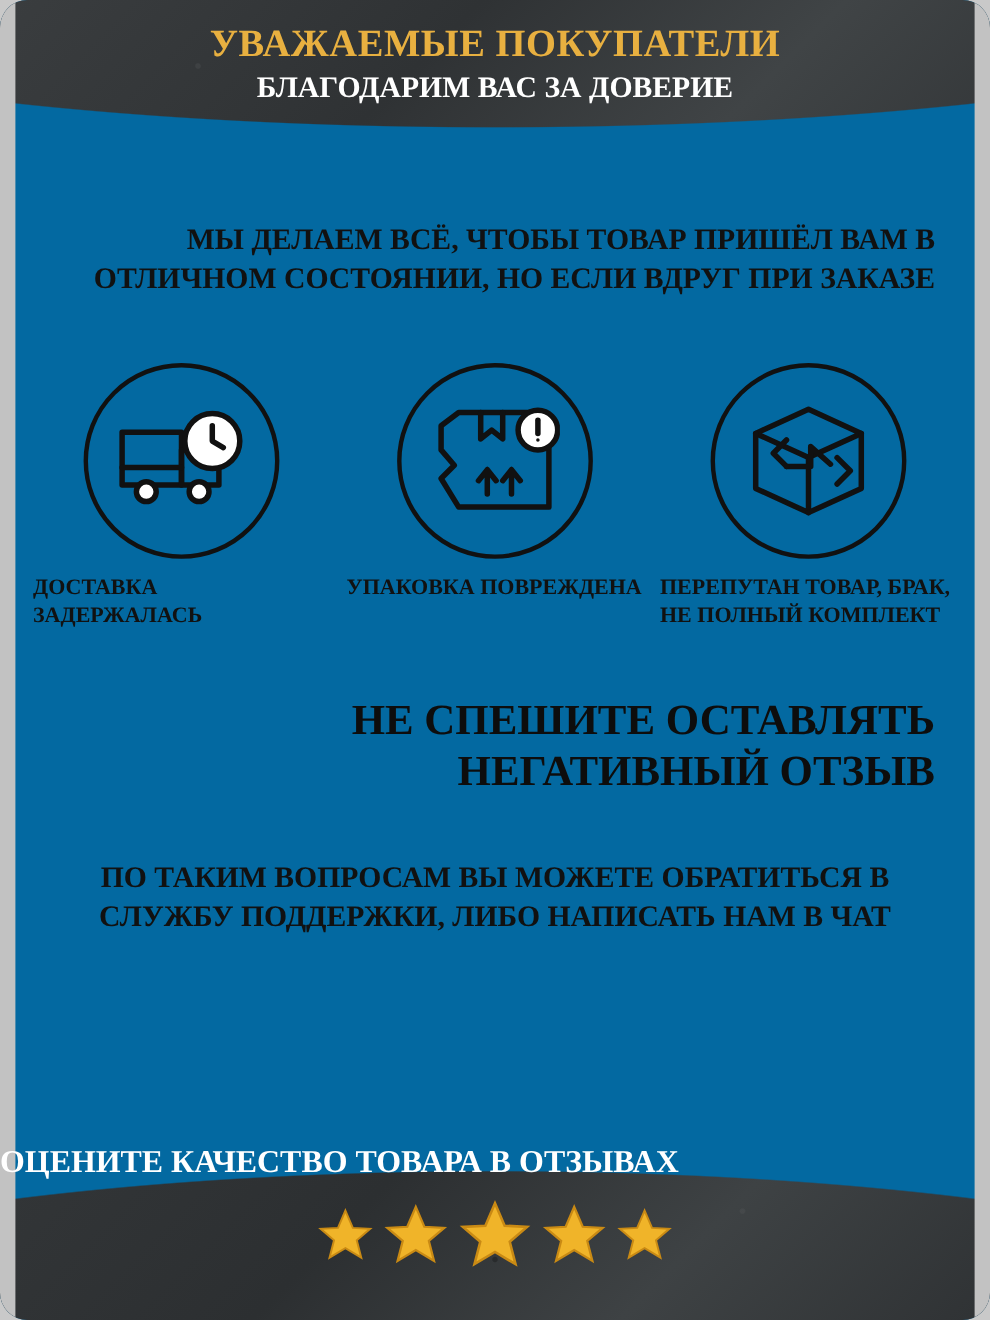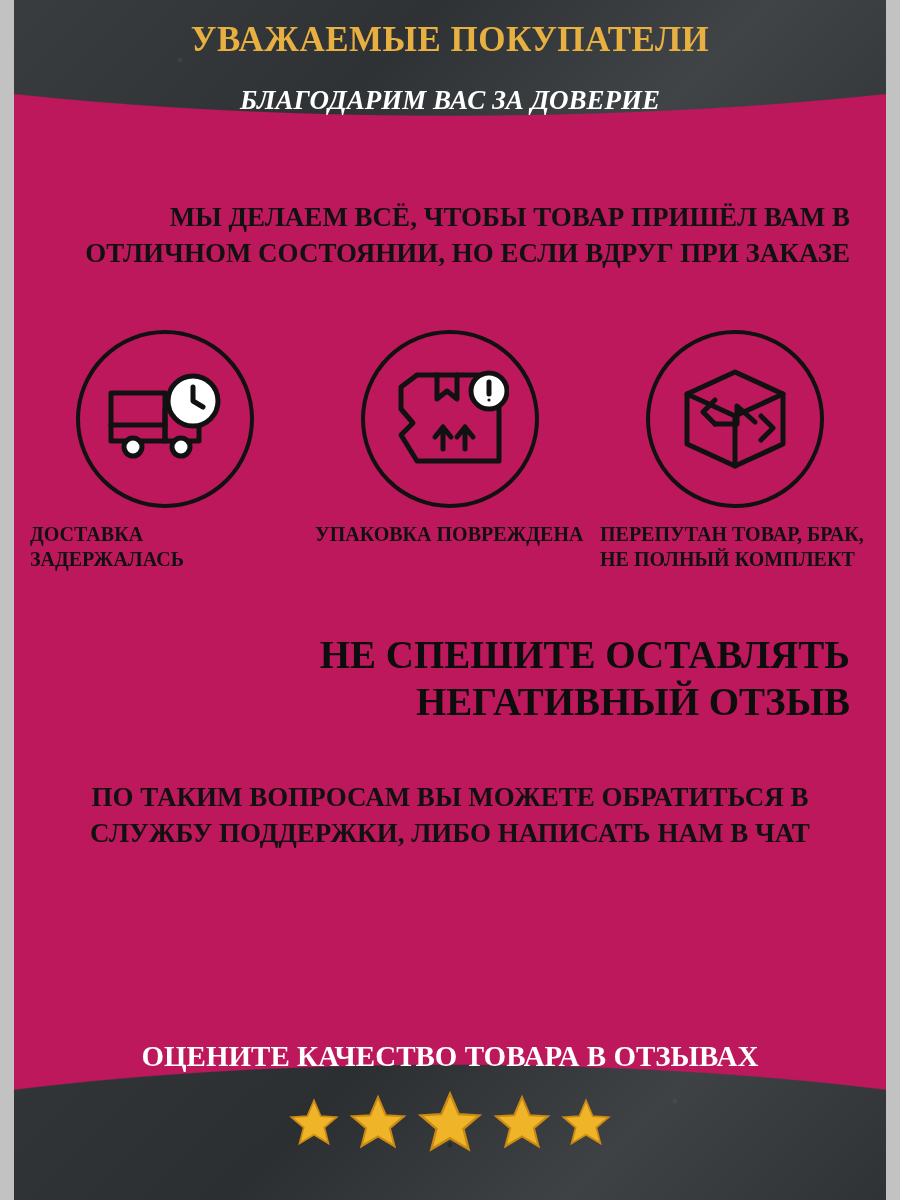--- a/index.html
+++ b/index.html
@@ -10,22 +10,23 @@
     width: 900px;
     height: 1200px;
     font-family: "Liberation Serif", serif;
     background: #c9c9c9;
     overflow: hidden;
   }
   .page {
     position: relative;
     width: 900px;
     height: 1200px;
-    background: #be185d;
+    background: #0369a1;
     overflow: hidden;
+    border-radius: 25px;
   }
 
   
   .band-top {
     position: absolute;
     top: 0; left: 0;
     width: 900px;
     height: 200px;
     background:
       radial-gradient(circle at 20% 30%, rgba(255,255,255,0.05) 0 2px, transparent 3px),
@@ -71,27 +72,26 @@
   }
   .hdr-title {
     font-size: 35px;
     font-weight: bold;
     color: #e8b040;
     letter-spacing: 0.5px;
     line-height: 1.05;
     text-transform: uppercase;
   }
   .hdr-sub {
-    margin-top: 26px;
+    margin-top: 5px;
     font-size: 27px;
     font-weight: bold;
     color: #ffffff;
     line-height: 1.15;
     text-transform: uppercase;
-    font-style: italic;
   }
 
   
   .intro {
     position: absolute;
     top: 200px; left: 50px;
     width: 800px;
     text-align: right;
     font-size: 27px;
     font-weight: bold;
@@ -158,21 +158,20 @@
     color: #111;
     text-transform: uppercase;
     z-index: 6;
   }
 
   
   .footer-wrap {
     position: absolute;
     bottom: 42px; left: 0;
     width: 900px;
-    text-align: center;
     z-index: 6;
   }
   .footer-title {
     font-size: 29px;
     font-weight: bold;
     color: #ffffff;
     line-height: 1.3;
     text-transform: uppercase;
   }
   .stars {

